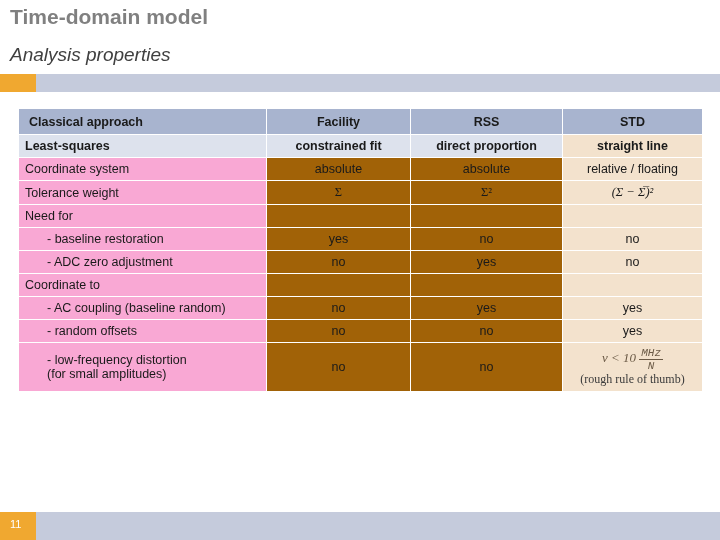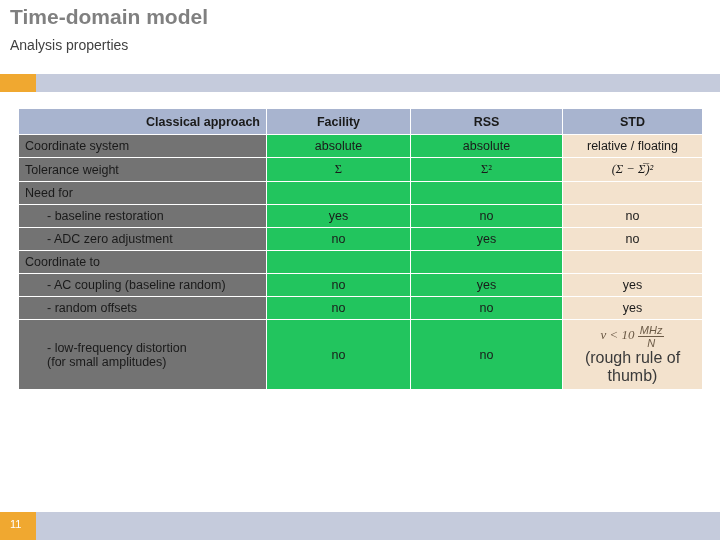--- a/index.html
+++ b/index.html
@@ -16,21 +16,21 @@
   .header {
     position:absolute; left:0; top:0; width:720px; height:86px;
     background:#ffffff;
   }
   .title-block { position:absolute; left:10px; top:4px; }
   .title-main {
     font-size:21px; font-weight:bold; color:#808080;
     letter-spacing:0px; line-height:26px;
   }
   .title-sub {
-    font-size:14px; color:#404040; line-height:26px; margin-top:2px;
+    font-size:19px; color:#404040; line-height:26px; margin-top:12px;font-style:italic;
   }
 
   
   .logo-block { position:absolute; right:8px; top:4px; width:130px; text-align:center; }
   .logo-word {
     font-size:34px; font-weight:bold; color:#1b3a6b;
     letter-spacing:1px; line-height:36px; position:relative; display:inline-block;
   }
   .logo-dot {
     position:absolute; width:13px; height:13px; border-radius:50%;
@@ -69,47 +69,47 @@
     vertical-align:middle;
   }
   thead th {
     background:#a8b4cf;
     font-weight:bold;
     font-size:13px;
     color:#1a1a1a;
     height:26px;
     text-align:center;
   }
-  thead th.label-head { text-align:right; padding-left:10px;margin-top:44px; }
-
-  td.label { text-align:left; padding-left:10px; background:#737373; }
+  thead th.label-head { text-align:left; padding-left:10px;margin-top:44px; }
+
+  td.label { text-align:left; padding-left:10px; background:#f9a8d4; }
   td.label.indent { padding-left:28px; }
   td.label.indent2 { padding-left:28px; }
-  td.c1, td.c2 { text-align:center; background:#22c55e; }
+  td.c1, td.c2 { text-align:center; background:#a16207; }
   td.c3 { text-align:center; background:#f3e2cd; }
 
   tr.bold-row td { font-weight:bold; }
   tr.r-least td.label, tr.r-least td.c1, tr.r-least td.c2 { background:#dde2ed; }
 
   .sigma { font-family:"Liberation Serif", serif; font-size:15px; }
   .formula {
     font-family:"Liberation Serif", serif;
     font-style:italic;
     font-size:13px;
     color:#6b5a46;
   }
   .formula-small {
-    font-family:Liberation Sans, sans-serif;
+    font-family:Liberation Serif, serif;
     font-style:normal;
-    font-size:16px;
+    font-size:12px;
     color:#3a3a3a;
   }
   .frac {
     display:inline-block; vertical-align:middle; 
-    font-family:Liberation Sans, sans-serif; font-style:italic; font-size:11px;
+    font-family:Liberation Mono, monospace; font-style:italic; font-size:11px;
   }
   .frac .num { display:block; border-bottom:1px solid #6b5a46; padding:0 2px; line-height:12px; }
   .frac .den { display:block; padding:0 2px; line-height:12px; }
   .nowrap { white-space:nowrap; }
 
   
   .footer {
     position:absolute; left:0; bottom:0; width:696px; height:28px;
   }
   .footer-orange { position:absolute; left:0; top:0; width:36px; height:28px; background:#f0a830; }
@@ -144,20 +144,26 @@
   </colgroup>
   <thead>
     <tr>
       <th class="label-head">Classical approach</th>
       <th>Facility</th>
       <th>RSS</th>
       <th>STD</th>
     </tr>
   </thead>
   <tbody>
+    <tr class="bold-row r-least">
+      <td class="label">Least-squares</td>
+      <td class="c1">constrained fit</td>
+      <td class="c2">direct proportion</td>
+      <td class="c3">straight line</td>
+    </tr>
     <tr>
       <td class="label">Coordinate system</td>
       <td class="c1">absolute</td>
       <td class="c2">absolute</td>
       <td class="c3">relative / floating</td>
     </tr>
     <tr>
       <td class="label">Tolerance weight</td>
       <td class="c1 sigma">Σ</td>
       <td class="c2 sigma">Σ²</td>

